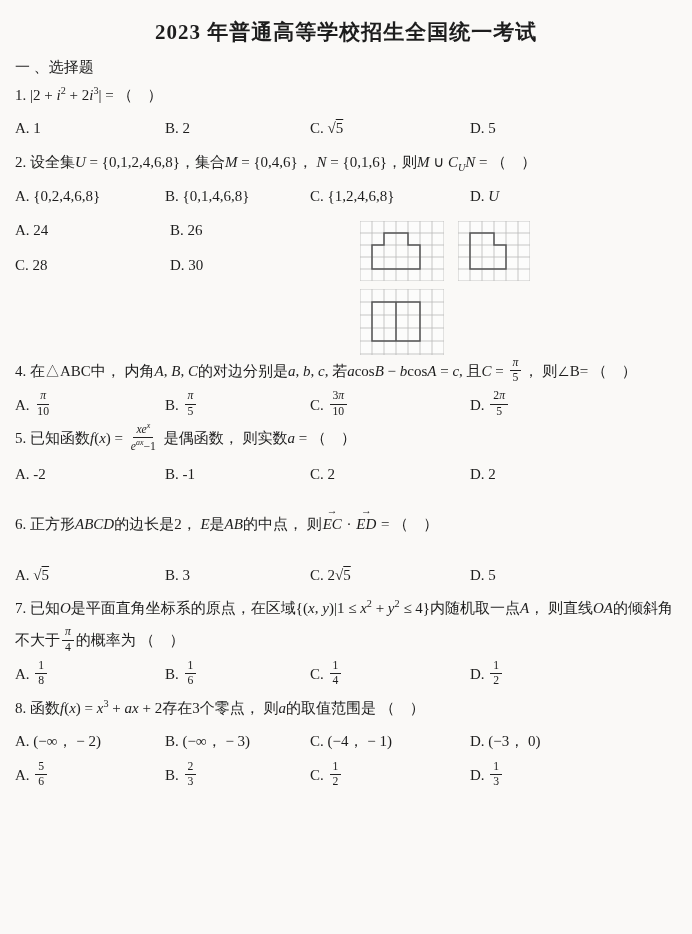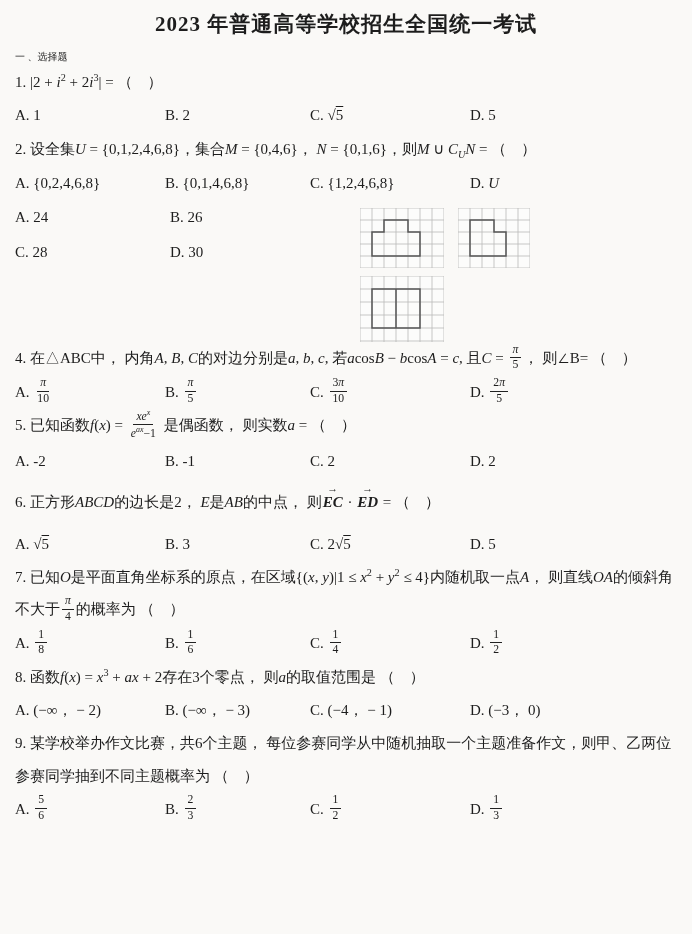--- a/index.html
+++ b/index.html
@@ -3,36 +3,36 @@
 <meta charset="utf-8">
 <style>
   * { box-sizing: border-box; }
   html,body { margin:0; padding:0; }
   body {
     width:692px; height:934px; overflow:hidden;
     background:#faf9f7; color:#1d1d1d;
     font-family:"Liberation Serif", serif;
   }
   .page { padding:10px 15px 0 15px; }
-  .title { text-align:center; font-size:21px; font-weight:bold; letter-spacing:1px; margin:0 0 12px; }
+  .title { text-align:center; font-size:21px; font-weight:bold; letter-spacing:1px; margin:8px 0 12px; }
   .subtitle { text-align:center; font-size:15px; margin:0 0 12px; }
-  .section { font-size:10px; margin:4px 0 2px; }
+  .section { font-size:15px; margin:4px 0 2px; }
   .q { font-size:15px; line-height:2.15; }
   .stem { }
   .opts { display:grid; grid-template-columns:150px 145px 160px 1fr; line-height:2.3; }
   .opts2 { display:grid; grid-template-columns:155px 1fr; width:335px; line-height:2.3; }
   i { font-style:italic; }
   sup { font-size:0.68em; }
   sub { font-size:0.68em; }
   .frac { display:inline-flex; flex-direction:column; align-items:center; vertical-align:middle;
           font-size:0.78em; line-height:1.25; margin:0 2px; transform:translateY(-2px); }
   .frac .fn { border-bottom:1px solid #222; padding:0 3px; }
   .frac .fd { padding:0 2px; }
   .ol { text-decoration:overline; }
-  .vec { position:relative; display:inline-block; font-style:italic; margin:8px 1px;font-weight:bold; }
+  .vec { position:relative; display:inline-block; font-style:italic; margin:17px 1px; }
   .vec::after { content:"→"; position:absolute; left:0; right:0; top:-0.85em;
                 font-size:0.72em; text-align:center; font-style:normal; }
   .q3 { display:flex; align-items:flex-start; }
   .q3-left { width:345px; }
   .q3-right { flex:1; padding-top:8px; padding-left:0; }
   .gridrow { display:flex; gap:14px; margin-bottom:8px; }
   svg.grid { display:block; background:#fcfcfb; }
 </style>
 </head>
 <body>
@@ -172,21 +172,20 @@
     <div class="stem">8. 函数<i>f</i>(<i>x</i>) = <i>x</i><sup>3</sup> + <i>ax</i> + 2存在3个零点，  则<i>a</i>的取值范围是 （　）</div>
     <div class="opts">
       <span>A. (−∞，  − 2)</span>
       <span>B. (−∞，  − 3)</span>
       <span>C. (−4，  − 1)</span>
       <span>D. (−3，  0)</span>
     </div>
   </div>
 
   <div class="q">
-    <div class="stem">9. 某学校举办作文比赛，共6个主题，  每位参赛同学从中随机抽取一个主题准备作文，则甲、乙两位参赛同学抽到不同主题概率为 （　）</div>
     <div class="opts">
       <span>A. <span class="frac">
             <span class="fn">5</span>
             <span class="fd">6</span>
           </span></span>
       <span>B. <span class="frac">
             <span class="fn">2</span>
             <span class="fd">3</span>
           </span></span>
       <span>C. <span class="frac">

